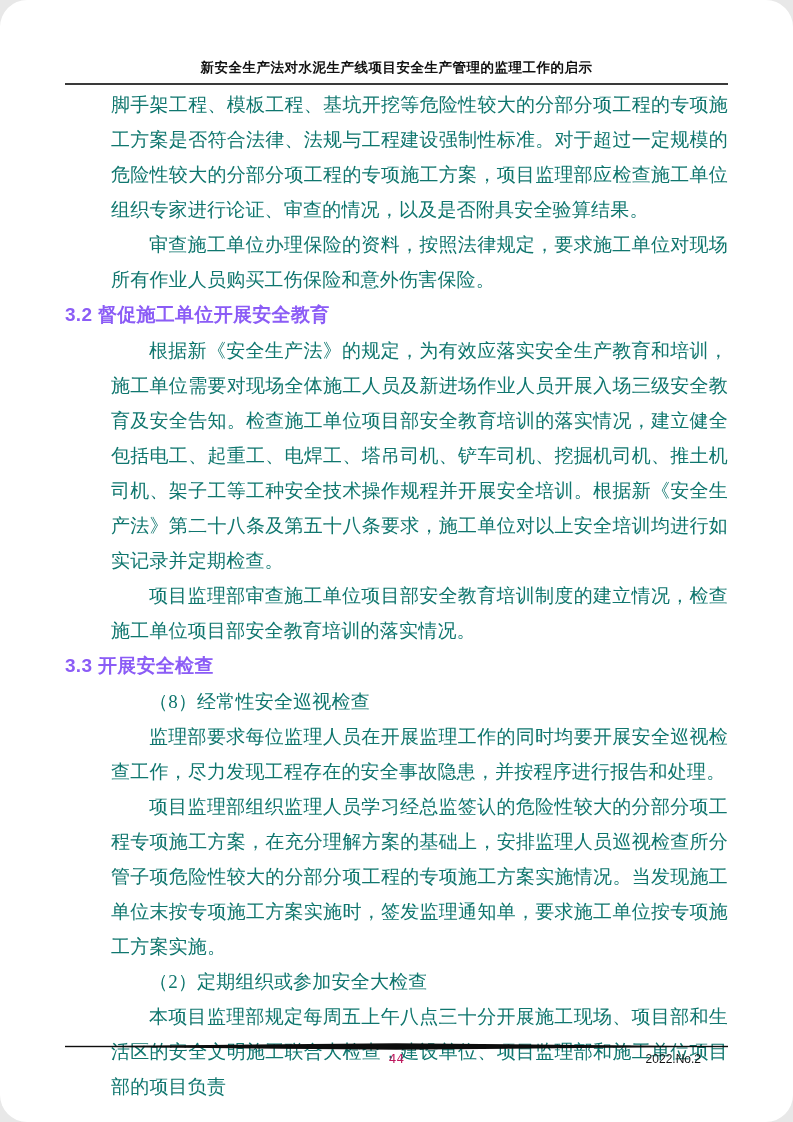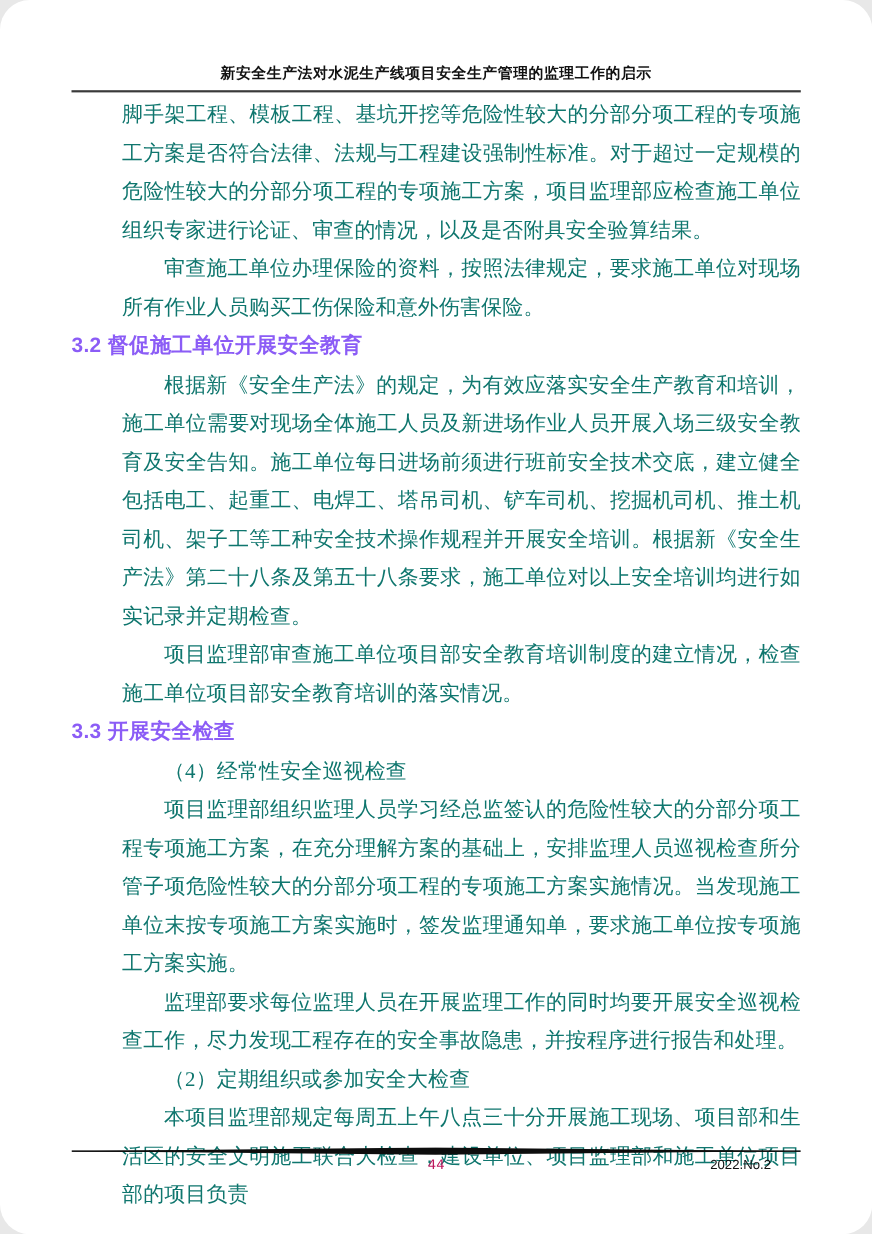--- a/index.html
+++ b/index.html
@@ -94,26 +94,26 @@
 
   <div class="header">
     <div class="header-title">新安全生产法对水泥生产线项目安全生产管理的监理工作的启示</div>
     <div class="header-rule"></div>
   </div>
 
   <div class="content">
     <p class="para">脚手架工程、模板工程、基坑开挖等危险性较大的分部分项工程的专项施工方案是否符合法律、法规与工程建设强制性标准。对于超过一定规模的危险性较大的分部分项工程的专项施工方案，项目监理部应检查施工单位组织专家进行论证、审查的情况，以及是否附具安全验算结果。</p>
     <p class="para indent">审查施工单位办理保险的资料，按照法律规定，要求施工单位对现场所有作业人员购买工伤保险和意外伤害保险。</p>
     <h2 class="heading">3.2 督促施工单位开展安全教育</h2>
-    <p class="para indent">根据新《安全生产法》的规定，为有效应落实安全生产教育和培训，施工单位需要对现场全体施工人员及新进场作业人员开展入场三级安全教育及安全告知。施工单位每日进场前须进行班前安全技术交底，建立健全包括电工、起重工、电焊工、塔吊司机、铲车司机、挖掘机司机、推土机司机、架子工等工种安全技术操作规程并开展安全培训。根据新《安全生产法》第二十八条及第五十八条要求，施工单位对以上安全培训均进行如实记录并定期检查。</p>
+    <p class="para indent">根据新《安全生产法》的规定，为有效应落实安全生产教育和培训，施工单位需要对现场全体施工人员及新进场作业人员开展入场三级安全教育及安全告知。检查施工单位项目部安全教育培训的落实情况，建立健全包括电工、起重工、电焊工、塔吊司机、铲车司机、挖掘机司机、推土机司机、架子工等工种安全技术操作规程并开展安全培训。根据新《安全生产法》第二十八条及第五十八条要求，施工单位对以上安全培训均进行如实记录并定期检查。</p>
     <p class="para indent">项目监理部审查施工单位项目部安全教育培训制度的建立情况，检查施工单位项目部安全教育培训的落实情况。</p>
     <h2 class="heading">3.3 开展安全检查</h2>
-    <p class="para indent">（4）经常性安全巡视检查</p>
+    <p class="para indent">（8）经常性安全巡视检查</p>
+    <p class="para indent">监理部要求每位监理人员在开展监理工作的同时均要开展安全巡视检查工作，尽力发现工程存在的安全事故隐患，并按程序进行报告和处理。</p>
     <p class="para indent">项目监理部组织监理人员学习经总监签认的危险性较大的分部分项工程专项施工方案，在充分理解方案的基础上，安排监理人员巡视检查所分管子项危险性较大的分部分项工程的专项施工方案实施情况。当发现施工单位末按专项施工方案实施时，签发监理通知单，要求施工单位按专项施工方案实施。</p>
-    <p class="para indent">监理部要求每位监理人员在开展监理工作的同时均要开展安全巡视检查工作，尽力发现工程存在的安全事故隐患，并按程序进行报告和处理。</p>
     <p class="para indent">（2）定期组织或参加安全大检查</p>
     <p class="para indent">本项目监理部规定每周五上午八点三十分开展施工现场、项目部和生活区的安全文明施工联合大检查，建设单位、项目监理部和施工单位项目部的项目负责</p>
   </div>
 
   <div class="footer-rule-wrap">
     <svg width="663" height="7" viewBox="0 0 663 7" xmlns="http://www.w3.org/2000/svg">
       <polygon points="0,3.5 331,0.2 663,3.5 331,6.8" fill="#0d0d0d"></polygon>
       <rect x="0" y="2.8" width="663" height="1.4" fill="#0d0d0d"></rect>
     </svg>
   </div>

